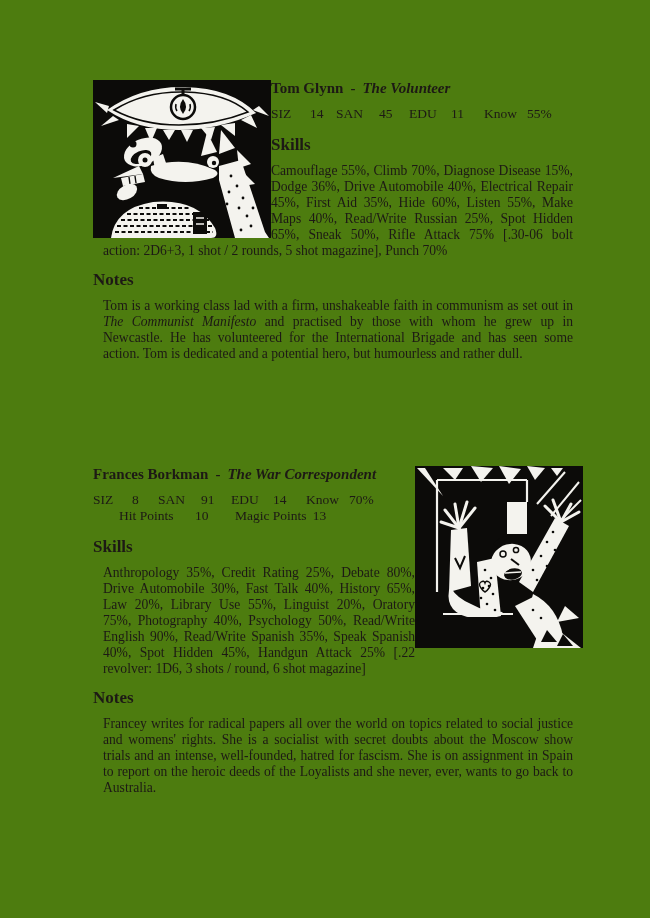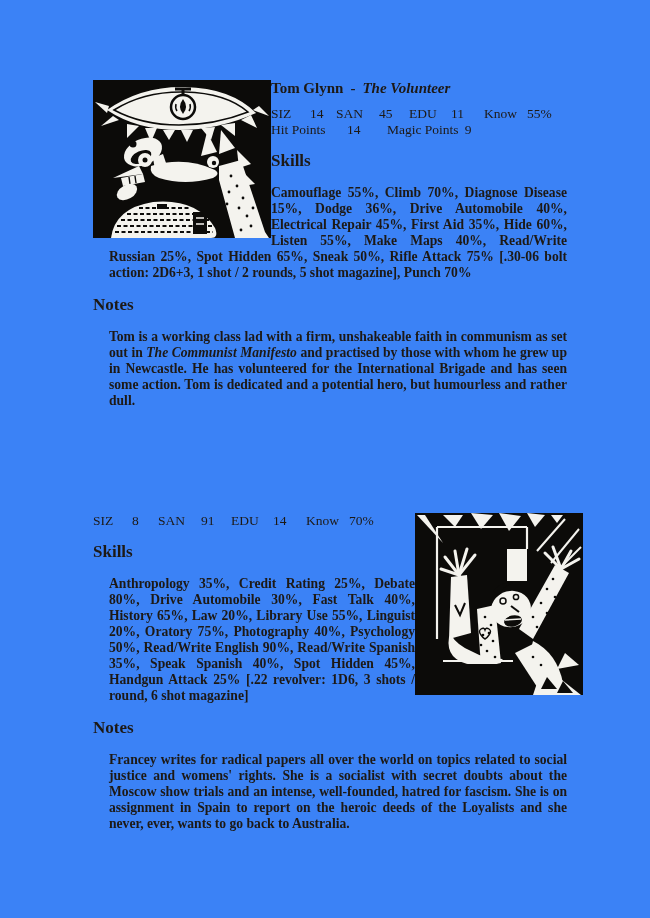--- a/index.html
+++ b/index.html
@@ -1,19 +1,19 @@
 <!DOCTYPE html>
 <html lang="en"><head>
 <meta charset="utf-8">
 <style>
   html,body { margin:0; padding:0; }
   body { background:#ffffff; font-family:"Liberation Serif","DejaVu Serif",serif; }
   .page {
     position:relative; width:650px; height:918px;
-    background:#3b82f6; color:#1d1915; overflow:hidden;
+    background:#4d7c0f; color:#1d1915; overflow:hidden;
   }
   .content { position:absolute; left:93px; top:80px; width:490px; }
 
   
   section.char { position:relative; }
   section.char-frances { margin-top:104px; }
 
   .char-header { font-size:15px; line-height:17px; font-weight:bold; margin:0 0 9px 0; }
   .char-dash  { display:inline-block; margin:0 7px; font-weight:bold; }
   .char-title { font-style:italic; font-weight:bold; }
@@ -22,21 +22,21 @@
   .stat-row { font-size:13.5px; line-height:16px; white-space:nowrap; }
   .stat-row span { display:inline-block; }
   .c1l{width:39px;} .c1v{width:26px;} .c2l{width:43px;} .c2v{width:30px;}
   .c3l{width:42px;} .c3v{width:33px;} .c4l{width:43px;} .c4v{width:auto;}
   .hp-row { padding-left:26px; }
   .hp-label{ width:76px; } .hp-value{ width:40px; }
   .mp-label{ margin-right:6px; }
 
   .sub-heading { font-size:17px; line-height:16px; font-weight:bold; margin:0; }
   .skills-text, .notes-text {
-    margin:16px; font-size:13.6px; line-height:16px; text-align:justify;font-weight:bold;
+    margin:10px; font-size:13.6px; line-height:16px; text-align:justify;
   }
   .notes-block { margin-top:13px; }
   .notes-italic { font-style:italic; }
 
   
   figure.art { margin:0; padding:0; }
   figure.art svg { display:block; }
   .art-tom    { float:left;  width:178px; height:158px; margin:3px 19px 18px 0; }
   .art-frances{ float:right; width:168px; height:182px; margin:-7px 0 6px 14px; }
 </style>
@@ -126,23 +126,20 @@
       </figure>
 
       <h2 class="char-header">
         <span class="char-name">Tom Glynn</span><span class="char-dash">-</span><span class="char-title">The Volunteer</span>
       </h2>
 
       <div class="stats">
         <div class="stat-row">
           <span class="c1l">SIZ</span><span class="c1v">14</span><span class="c2l">SAN</span><span class="c2v">45</span><span class="c3l">EDU</span><span class="c3v">11</span><span class="c4l">Know</span><span class="c4v">55%</span>
         </div>
-        <div class="stat-row hp-row">
-          <span class="hp-label">Hit Points</span><span class="hp-value">14</span><span class="mp-label">Magic Points</span><span class="mp-value">9</span>
-        </div>
       </div>
 
       <h3 class="sub-heading">Skills</h3>
       <p class="skills-text">Camouflage 55%, Climb 70%, Diagnose Disease 15%, Dodge 36%, Drive Automobile 40%, Electrical Repair 45%, First Aid 35%, Hide 60%, Listen 55%, Make Maps 40%, Read/Write Russian 25%, Spot Hidden 65%, Sneak 50%, Rifle Attack 75% [.30-06 bolt action: 2D6+3, 1 shot / 2 rounds, 5 shot magazine], Punch 70%</p>
 
       <div class="notes-block">
         <h3 class="sub-heading">Notes</h3>
         <p class="notes-text"><span>Tom is a working class lad with a firm, unshakeable faith in communism as set out in </span><span class="notes-italic">The Communist Manifesto</span><span> and practised by those with whom he grew up in Newcastle. He has volunteered for the International Brigade and has seen some action. Tom is dedicated and a potential hero, but humourless and rather dull.</span></p>
       </div>
     </section>
@@ -242,25 +239,31 @@
           <line x1="28" y1="148" x2="98" y2="148" stroke="#f4f3ee" stroke-width="2"></line>
           <rect x="30" y="151" width="72" height="31" fill="#0c0b09"></rect>
 
           <polygon points="128,152 166,182 118,182" fill="#f4f3ee"></polygon>
           <polygon points="132,164 142,176 126,176" fill="#0c0b09"></polygon>
           <polygon points="148,168 158,180 142,180" fill="#0c0b09"></polygon>
           <polygon points="150,140 164,152 142,156" fill="#f4f3ee"></polygon>
         </svg>
       </figure>
 
+      <h2 class="char-header">
+        <span class="char-name">Frances Borkman</span><span class="char-dash">-</span><span class="char-title">The War Correspondent</span>
+      </h2>
 
       <div class="stats">
         <div class="stat-row">
           <span class="c1l">SIZ</span><span class="c1v">8</span><span class="c2l">SAN</span><span class="c2v">91</span><span class="c3l">EDU</span><span class="c3v">14</span><span class="c4l">Know</span><span class="c4v">70%</span>
         </div>
+        <div class="stat-row hp-row">
+          <span class="hp-label">Hit Points</span><span class="hp-value">10</span><span class="mp-label">Magic Points</span><span class="mp-value">13</span>
+        </div>
       </div>
 
       <h3 class="sub-heading">Skills</h3>
       <p class="skills-text">Anthropology 35%, Credit Rating 25%, Debate 80%, Drive Automobile 30%, Fast Talk 40%, History 65%, Law 20%, Library Use 55%, Linguist 20%, Oratory 75%, Photography 40%, Psychology 50%, Read/Write English 90%, Read/Write Spanish 35%, Speak Spanish 40%, Spot Hidden 45%, Handgun Attack 25% [.22 revolver: 1D6, 3 shots / round, 6 shot magazine]</p>
 
       <div class="notes-block">
         <h3 class="sub-heading">Notes</h3>
         <p class="notes-text">Francey writes for radical papers all over the world on topics related to social justice and womens' rights. She is a socialist with secret doubts about the Moscow show trials and an intense, well-founded, hatred for fascism. She is on assignment in Spain to report on the heroic deeds of the Loyalists and she never, ever, wants to go back to Australia.</p>
       </div>
     </section>

